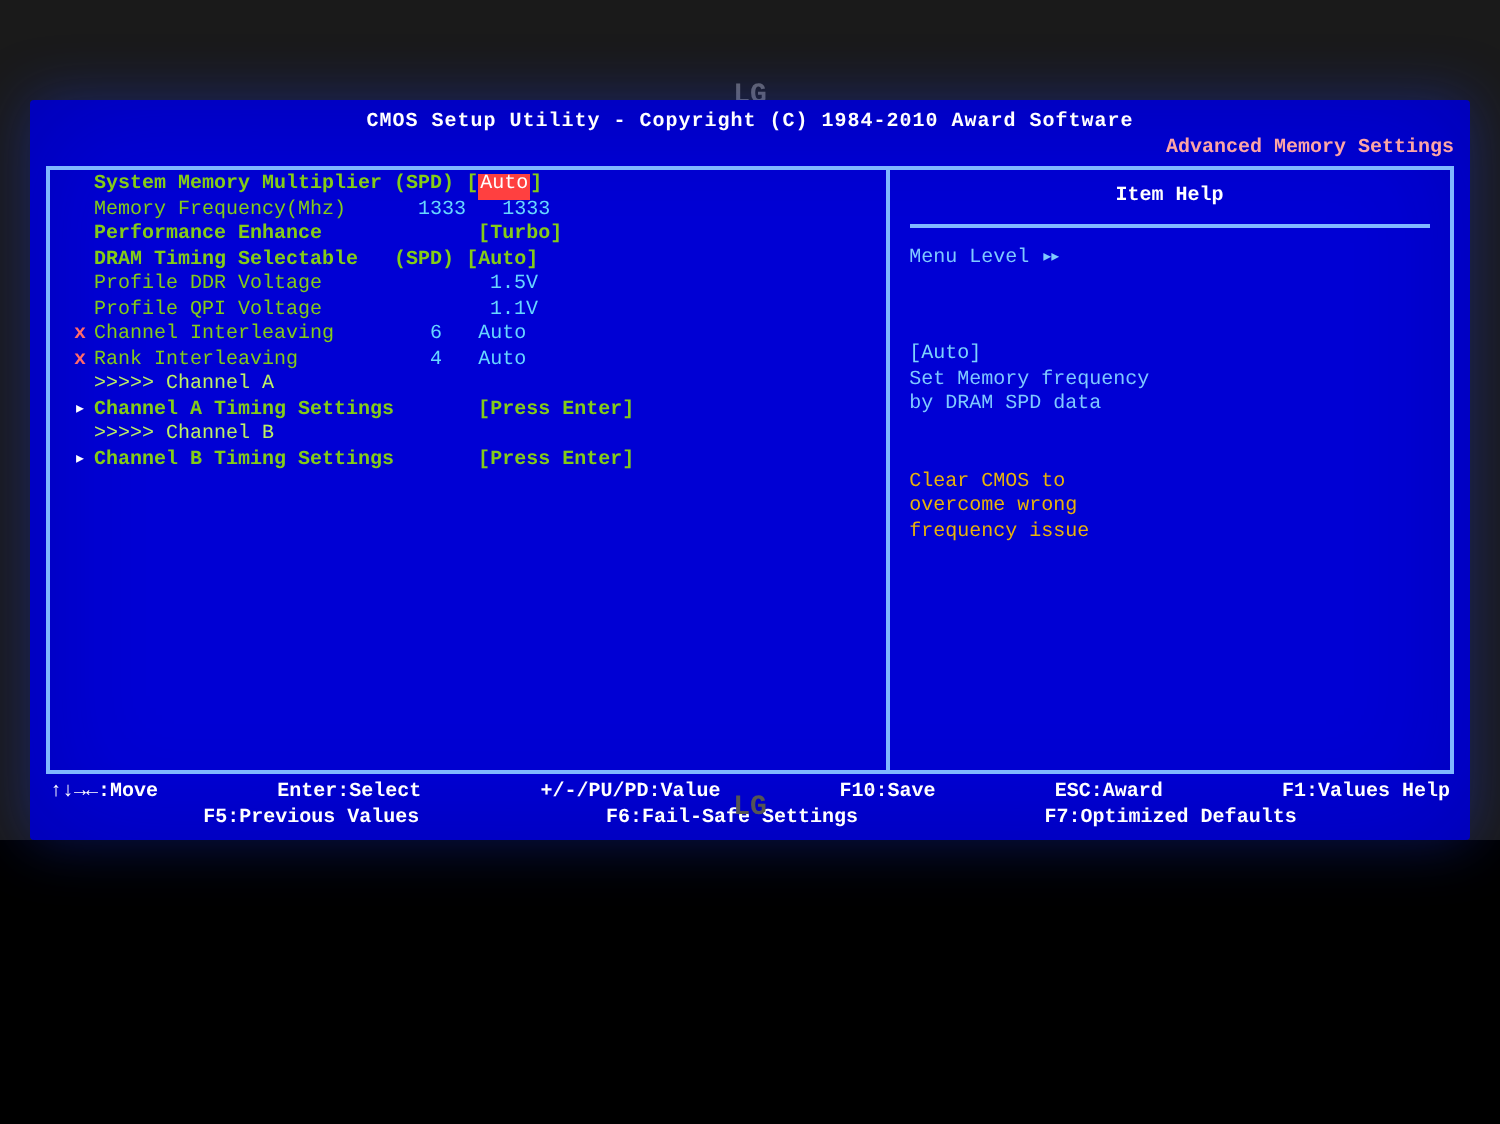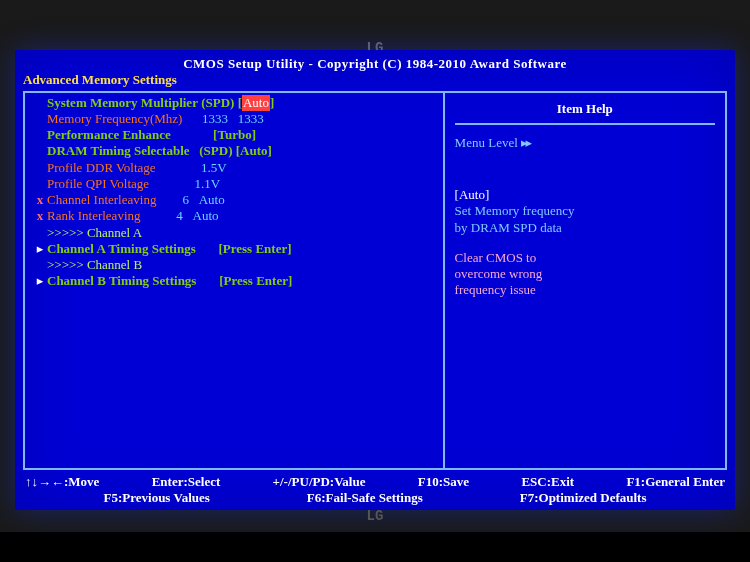--- a/index.html
+++ b/index.html
@@ -1,59 +1,59 @@
 <!DOCTYPE html>
 <html><head>
 <meta charset="utf-8">
 <style>
   * { margin: 0; padding: 0; box-sizing: border-box; }
   html, body { width: 750px; height: 562px; overflow: hidden; background: #000; font-family: 'Courier New', monospace; }
   .monitor {
-    width: 750px; height: 532px; background: #1a1a1a; position: relative;
+    width: 750px; height: 420px; background: #1a1a1a; position: relative;
     display: flex; flex-direction: column; align-items: center;
     padding-top: 50px;
   }
   .lg-logo { color: #666; font-weight: bold; font-size: 14px; position: absolute; top: 40px; left: 50%; transform: translateX(-50%); }
   .lg-logo-bottom { color: #555; font-weight: bold; font-size: 14px; position: absolute; bottom: 8px; left: 50%; transform: translateX(-50%); }
   .screen {
     width: 720px; height: 460px; background: #0000d4;
-    color: #fff; font-size: 13px; line-height: 1.25;
+    color: #fff; font-size: 10px; line-height: 1.25;
     padding: 6px 8px 4px 8px;
     border-radius: 2px;
     box-shadow: 0 0 30px rgba(30,60,255,0.35), inset 0 0 60px rgba(0,0,50,0.2);
     position: relative;
-    display: flex; flex-direction: column; font-family: Liberation Serif, serif;
+    display: flex; flex-direction: column;
   }
   .title { text-align: center; color: #fff; font-weight: bold; letter-spacing: 0.5px; }
-  .subtitle { text-align: left; color: #fde047; font-weight: bold; }
+  .subtitle { text-align: right; color: #fca5a5; font-weight: bold; }
   .panels { flex: 1; display: flex; gap: 0; margin-top: 2px; }
   .panel-left {
     flex: 1.55; border: 2px solid #7fb8ff; border-right: 1px solid #7fb8ff;
     padding: 2px 6px 2px 8px;
   }
   .panel-right {
     flex: 1; border: 2px solid #7fb8ff; border-left: 1px solid #7fb8ff;
     padding: 2px 10px;
     display: flex; flex-direction: column;
   }
   .help-title-wrap { border-bottom: 2px solid #7fb8ff; text-align: center; padding: 6px 0; }
   .help-title { color: #fff; font-weight: bold; margin-top: 31px; }
   .help-body { padding-top: 10px; color: #7fc9ff; }
   .mlvl { color: #7fc9ff; margin-bottom: 12px; }
   .arrow2 { color:#7fc9ff; letter-spacing:-2px; }
-  .help-auto { color:#ffffff;margin-top:36px; }
+  .help-auto { color:#7dd3fc;margin-top:36px; }
   .help-text { color:#7fc9ff; }
   .warn { color: #ff6a6a; margin-top: 14px; }
   .warn .w { color:#ff6a6a; }
-  .clear { color:#f9a8d4; margin-top: 14px; }
+  .clear { color:#eab308; margin-top: 26px; }
   .row { display: flex; align-items: baseline; white-space: pre; }
   .prefix { width: 14px; display:inline-block; text-align:center; }
   .label { flex: 0 0 auto; }
   .white { color:#84cc16; font-weight: bold; }
-  .cyan { color:#f97316; }
+  .cyan { color:#84cc16; }
   .value-cyan { color:#67d6ff; }
   .xmark { color:#ff6a6a; font-weight:bold; }
   .pointer { color:#fff; }
   .selected { background:#ff4040; color:#fff; padding:0 1px; }
   .disabled-sub { color:#bef264; }
   .footer { color:#fff; font-weight:bold; padding: 4px 2px 0 2px; }
   .footer .line { display:flex; justify-content: space-between; }
   .footer span { white-space: pre; }
 </style>
 </head>
@@ -180,22 +180,22 @@
         </div>
       </div>
     </div>
 
     <div class="footer">
       <div class="line">
         <span>↑↓→←:Move</span>
         <span>Enter:Select</span>
         <span>+/-/PU/PD:Value</span>
         <span>F10:Save</span>
-        <span>ESC:Exit</span>
-        <span>F1:General Enter</span>
+        <span>ESC:Award</span>
+        <span>F1:Values Help</span>
       </div>
       <div class="line" style="justify-content:space-around; padding:0 30px;">
         <span>F5:Previous Values</span>
         <span>F6:Fail-Safe Settings</span>
         <span>F7:Optimized Defaults</span>
       </div>
     </div>
 
   </div>
   <div class="lg-logo-bottom">LG</div>

